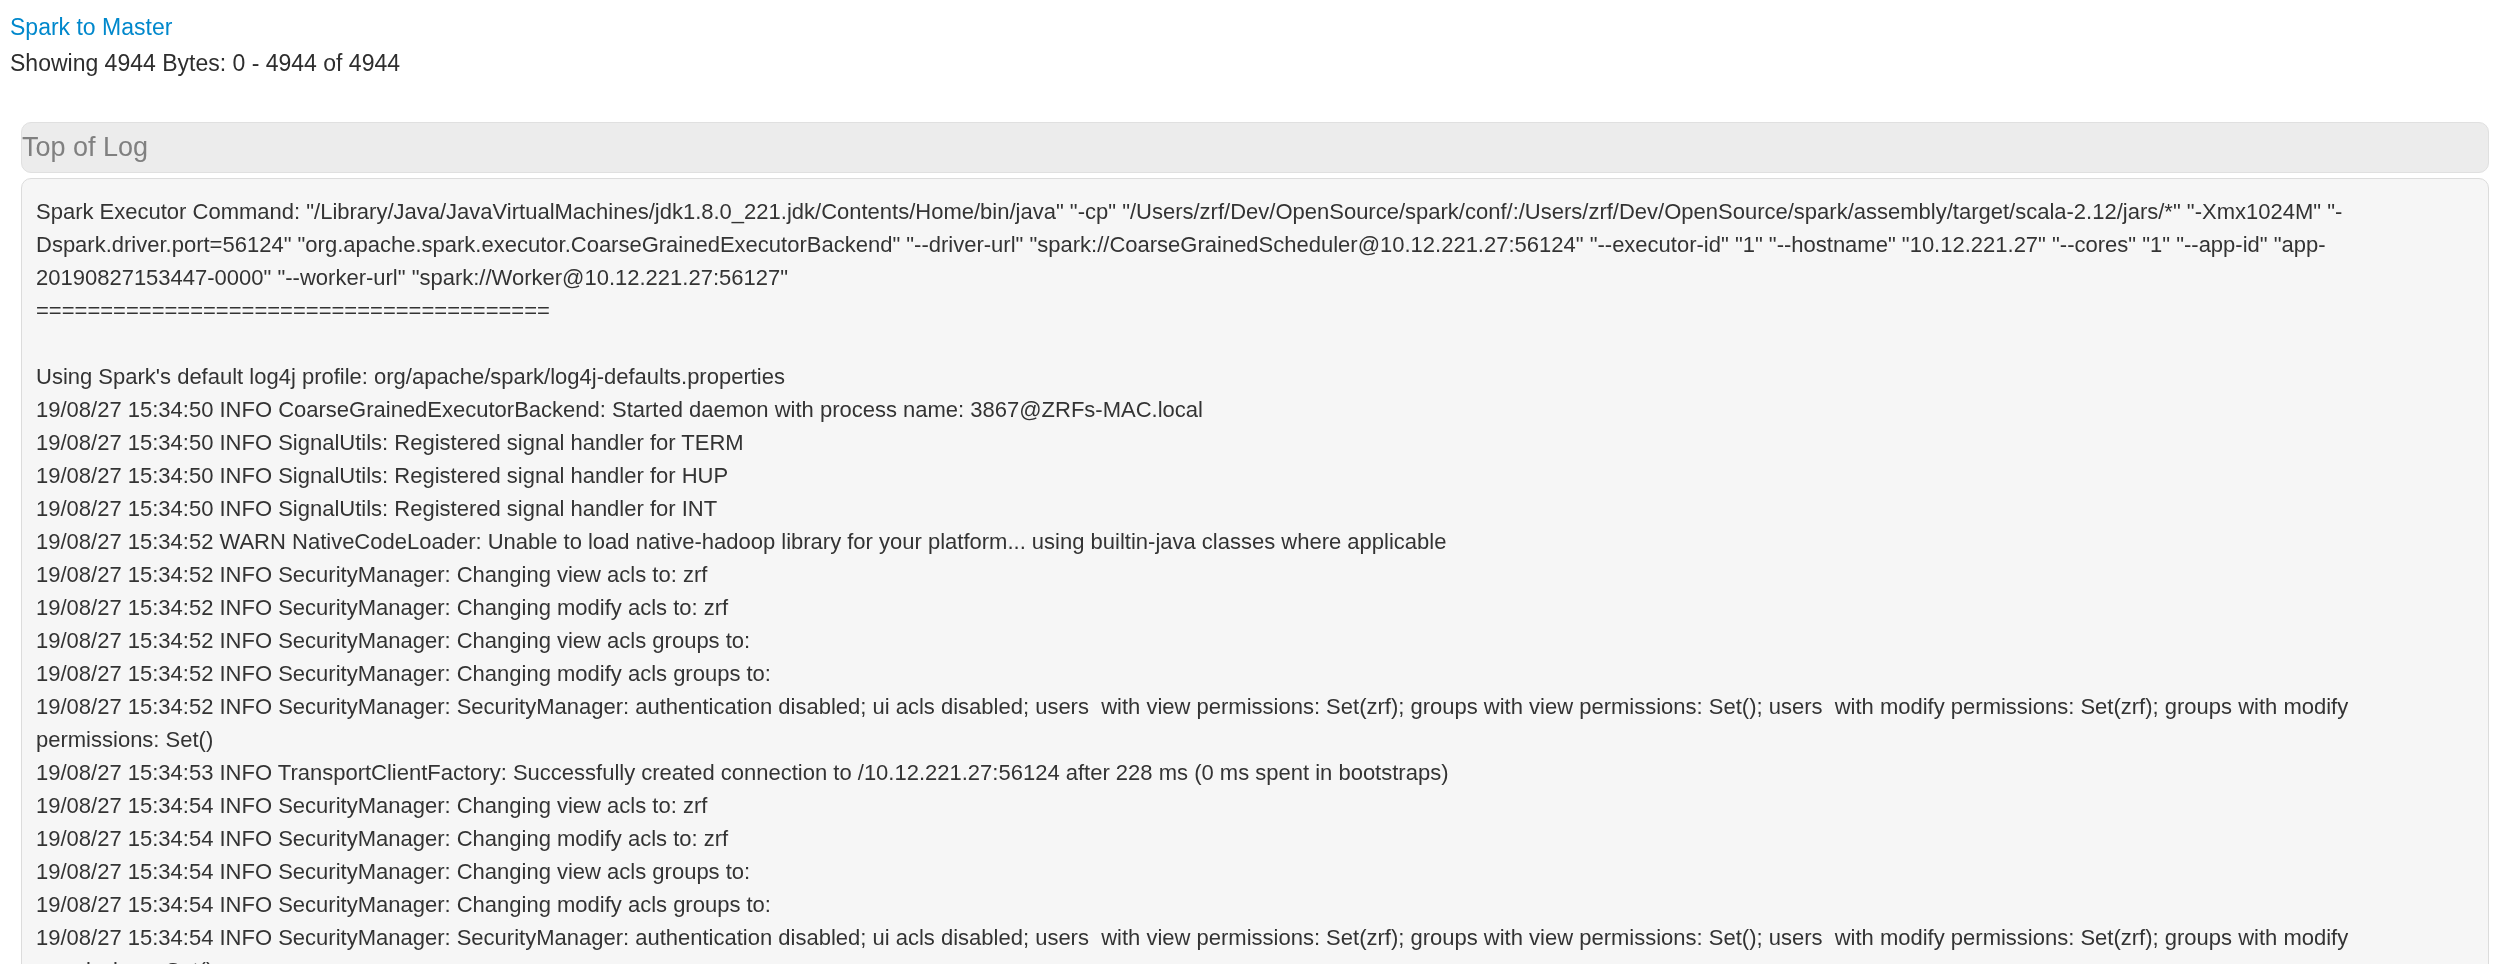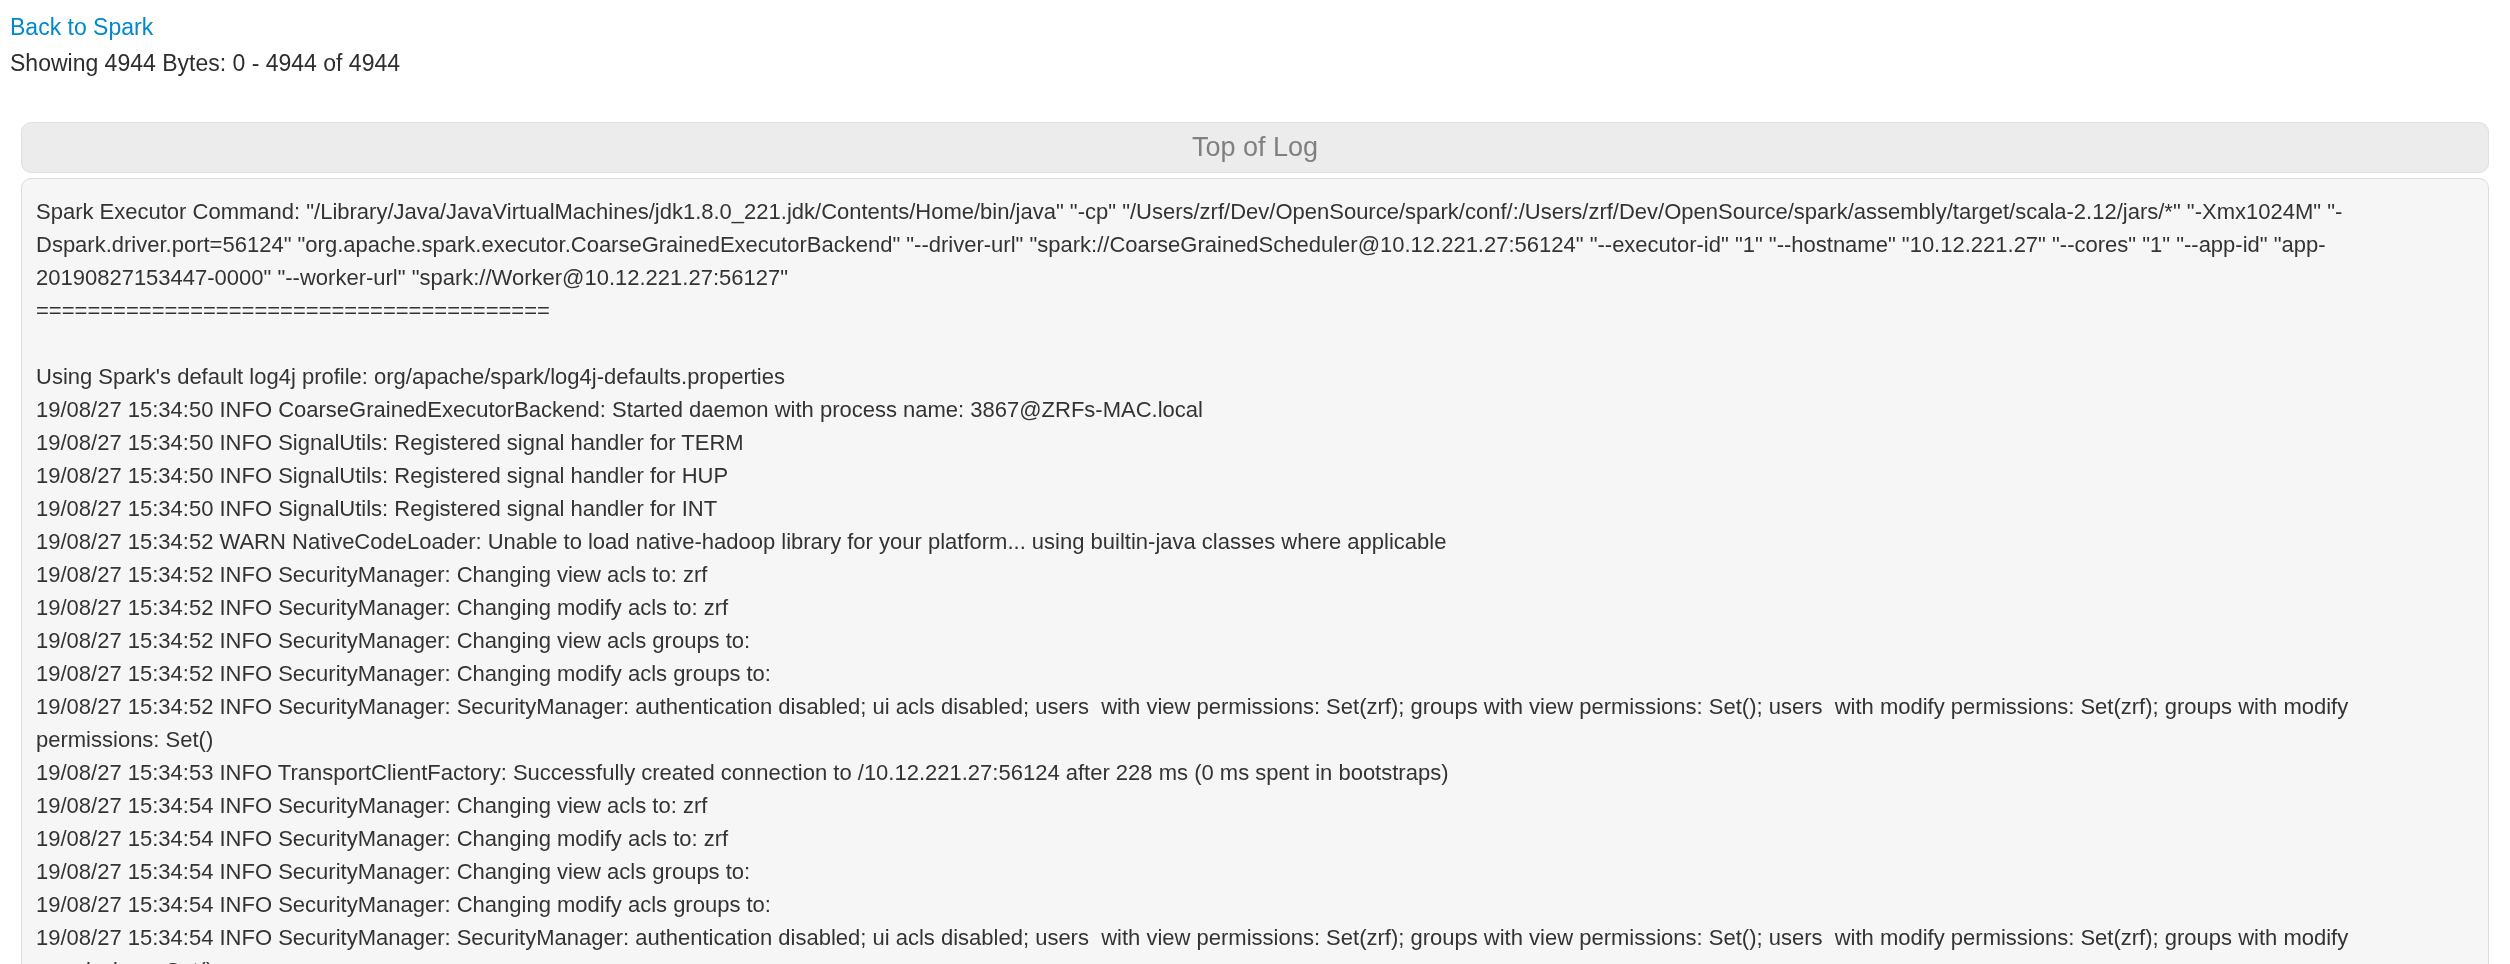--- a/index.html
+++ b/index.html
@@ -38,21 +38,20 @@
     line-height: 30px;
     color: #2e2e2e;
     margin: 6px 0 44px 0;
   }
   .panel-header {
     margin: 0 11px;
     height: 51px;
     background: var(--panel-header-bg);
     border: 1px solid var(--panel-header-border);
     border-radius: 10px;
-    text-align: center;
     font-size: 27px;
     line-height: 49px;
     color: var(--panel-header-text);
   }
   .log-scroll {
     margin: 5px 11px 0 11px;
     height: 1200px; 
     overflow: hidden;
   }
   .log-pre {
@@ -69,21 +68,21 @@
     white-space: pre-wrap;
     word-break: break-word;
     overflow-wrap: break-word;
   }
 </style>
 </head>
 <body>
 
 <div class="page">
 
-  <a class="back-link">Back to Spark</a>
+  <a class="back-link">Spark to Master</a>
 
   <div class="byte-info">Showing 4944 Bytes: 0 - 4944 of 4944</div>
 
   <div class="panel-header">
     <span>Top of Log</span>
   </div>
 
   <div class="log-scroll">
     <pre class="log-pre" id="log-pre">Spark Executor Command: "/Library/Java/JavaVirtualMachines/jdk1.8.0_221.jdk/Contents/Home/bin/java" "-cp" "/Users/zrf/Dev/OpenSource/spark/conf/:/Users/zrf/Dev/OpenSource/spark/assembly/target/scala-2.12/jars/*" "-Xmx1024M" "-Dspark.driver.port=56124" "org.apache.spark.executor.CoarseGrainedExecutorBackend" "--driver-url" "spark://CoarseGrainedScheduler@10.12.221.27:56124" "--executor-id" "1" "--hostname" "10.12.221.27" "--cores" "1" "--app-id" "app-20190827153447-0000" "--worker-url" "spark://Worker@10.12.221.27:56127"
 ========================================

